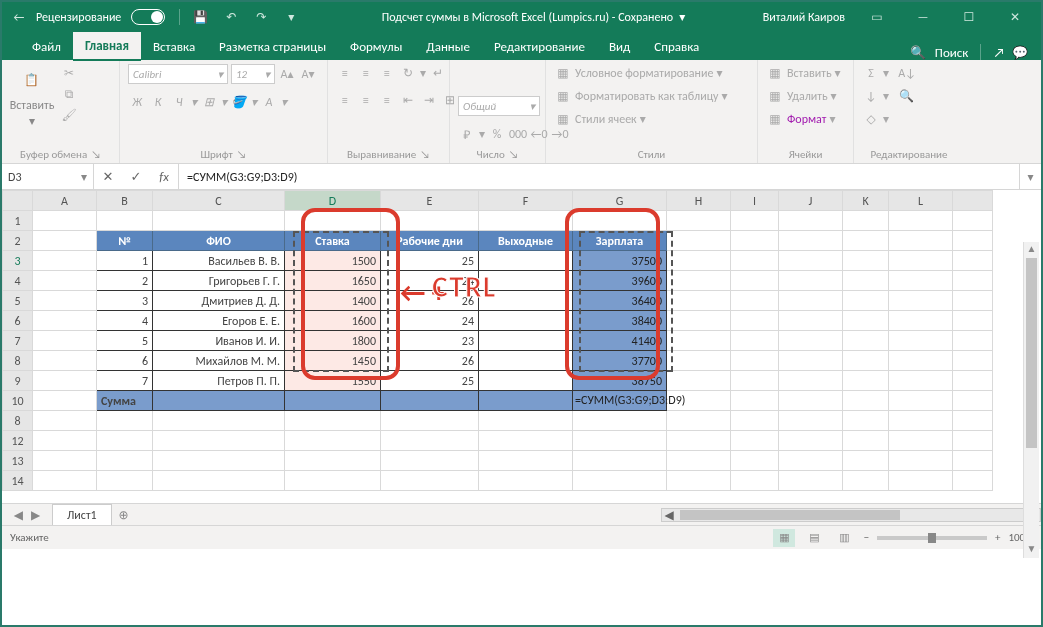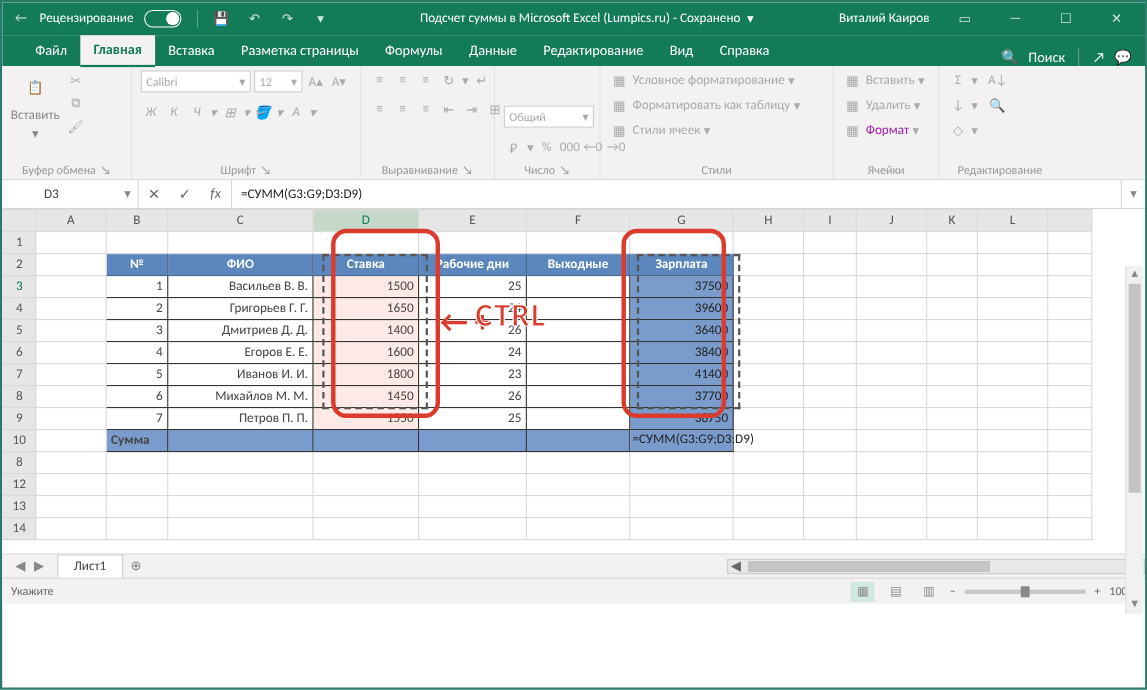--- a/index.html
+++ b/index.html
@@ -26,26 +26,26 @@
 
 
 .ribbon { background: #f3f2f1; height: 104px; display: flex; border-bottom: 1px solid #d6d6d6; }
 .rgroup { display: flex; flex-direction: column; padding: 4px 8px 2px; border-right: 1px solid #e1e1e1; }
 .rgroup-body { flex: 1; display: flex; align-items: flex-start; gap: 6px; color: #aaa; }
 .rgroup-title { text-align: center; font-size: 11px; color: #999; padding-top: 2px; display: flex; justify-content: center; align-items: center; gap: 4px; }
 .ricon { width: 18px; height: 18px; display: inline-flex; align-items: center; justify-content: center; color: #aaa; }
 .rbtn-lg { width: 44px; display: flex; flex-direction: column; align-items: center; gap: 2px; color: #888; }
 .rbtn-lg .bigicon { width: 32px; height: 32px; display: flex; align-items: center; justify-content: center; }
 .rrow { display: flex; gap: 3px; margin-bottom: 3px; align-items: center; }
-.rsel { border: 1px solid #ccc; background: #fff; height: 20px; display: flex; align-items: center; padding: 0 4px; color: #aaa; font-size: 11px; gap: 4px; }
+.rsel { border: 1px solid #ccc; background: #fff; height: 20px; display: flex; align-items: center; padding: 0 4px; color: #aaa; font-size: 11px; gap: 4px; font-style: italic; }
 .rsel-wide { width: 100px; }
 .rsel-num { width: 44px; }
 
 
-.fbar { height: 26px; display: flex; align-items: stretch; border-bottom: 1px solid #d6d6d6; background: #fff; padding-left: 32px; }
+.fbar { height: 26px; display: flex; align-items: stretch; border-bottom: 1px solid #d6d6d6; background: #fff; }
 .namebox { width: 92px; border-right: 1px solid #d6d6d6; display: flex; align-items: center; padding: 0 6px; position: relative; }
 .namebox .dd { margin-left: auto; color: #888; }
 .fx-btns { display: flex; align-items: center; border-right: 1px solid #d6d6d6; }
 .fx-btns span { width: 28px; text-align: center; color: #666; font-size: 13px; }
 .fx-btns .fx { font-style: italic; color: #666; }
 .formula { flex: 1; display: flex; align-items: center; padding: 0 8px; color: #222; }
 .fbar-exp { width: 22px; display: flex; align-items: center; justify-content: center; color: #888; border-left: 1px solid #d6d6d6; }
 
 
 .grid-wrap { position: relative; background: #fff; overflow: hidden; height: 313px; }

